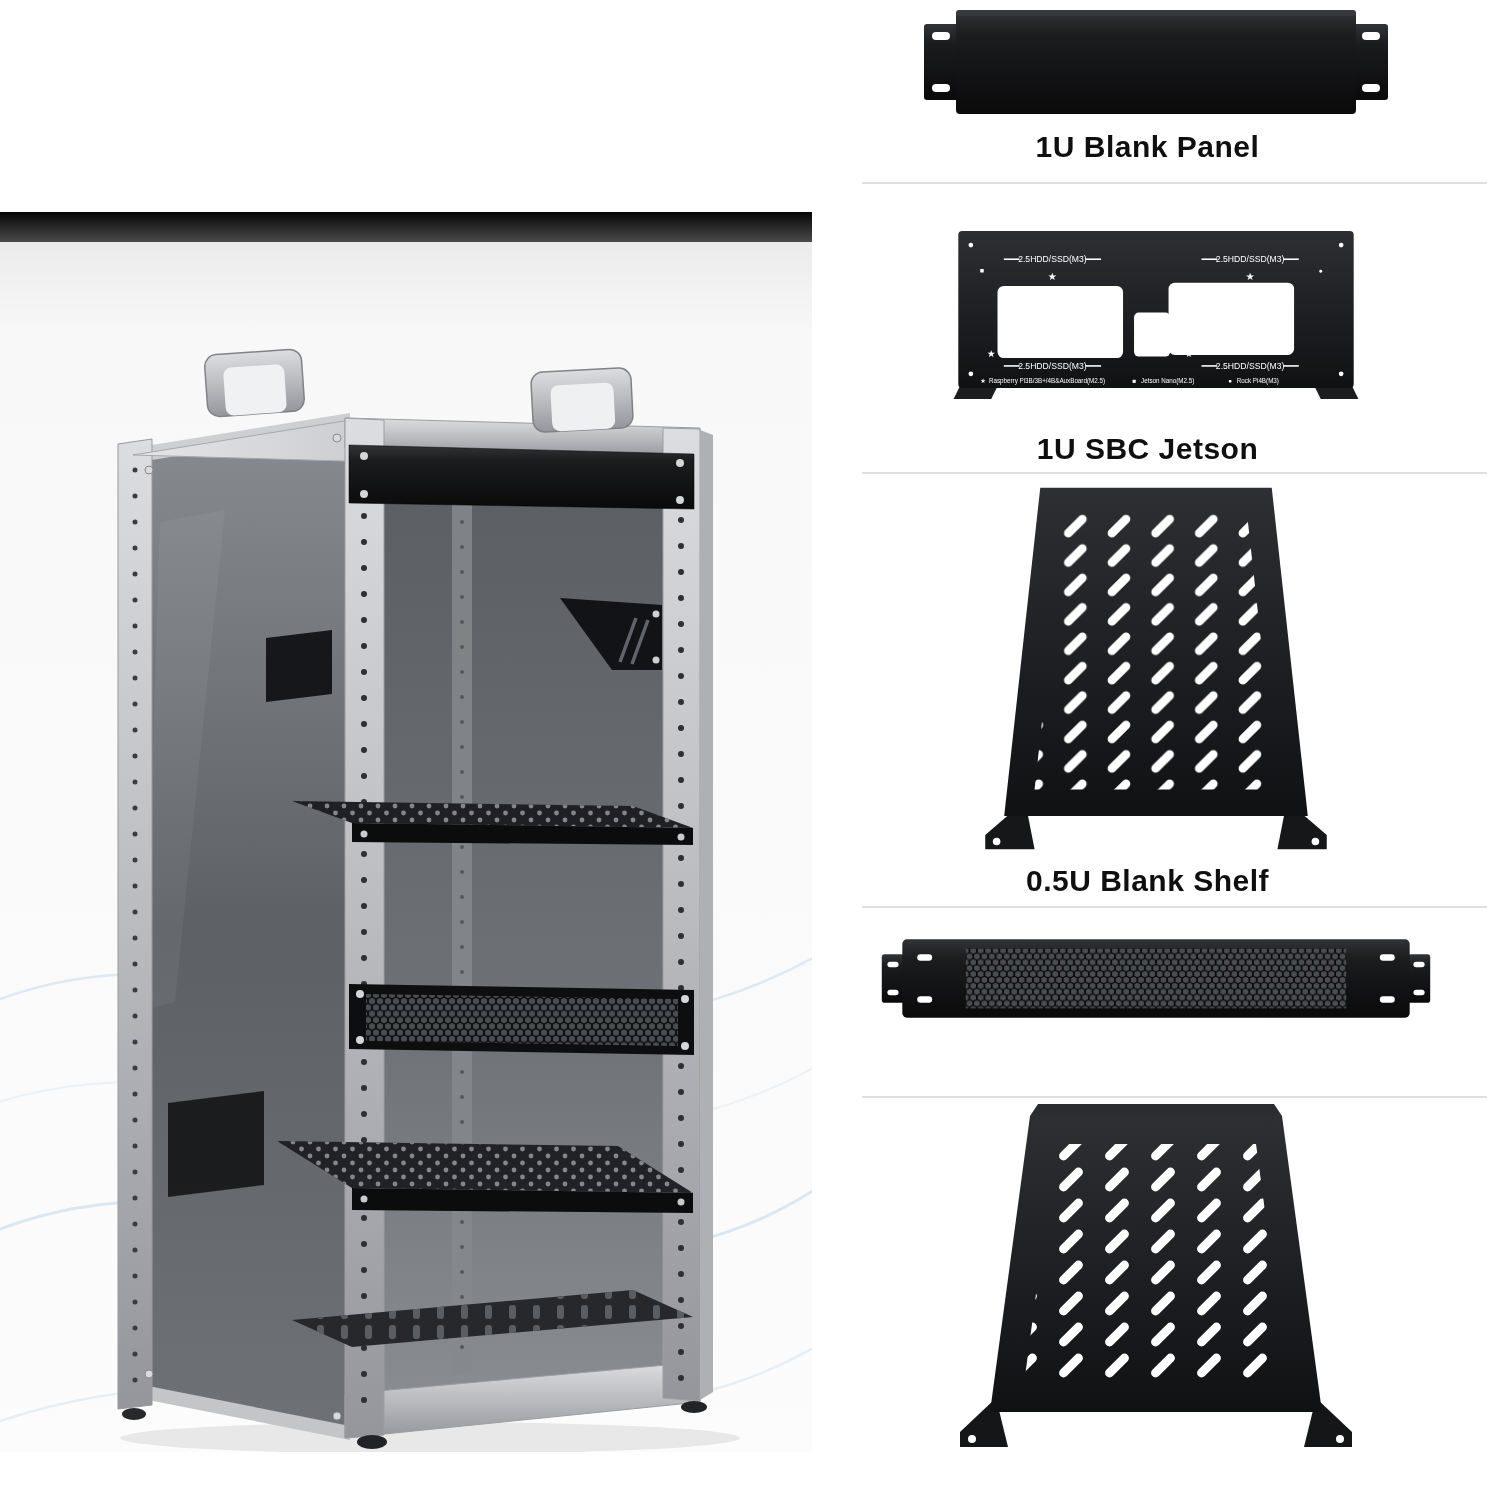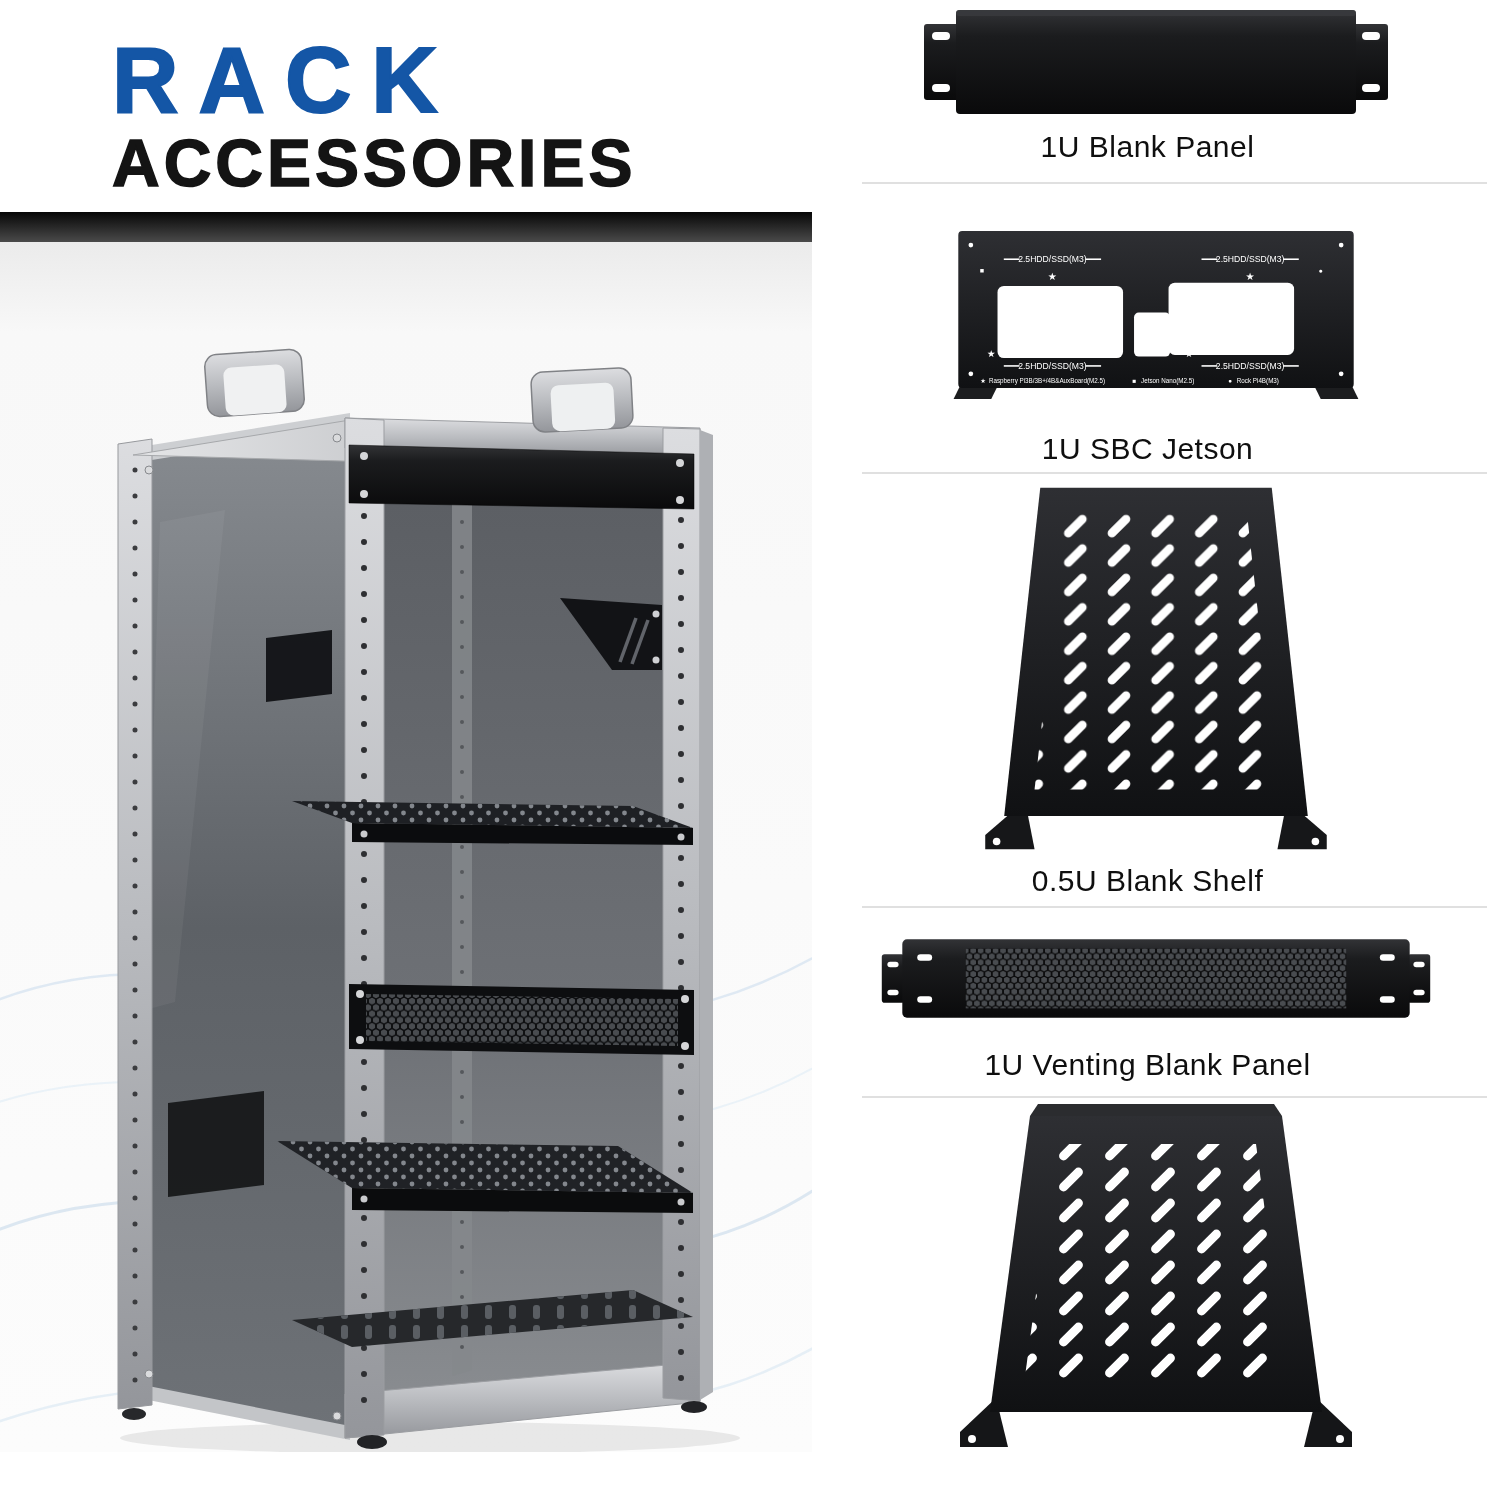--- a/index.html
+++ b/index.html
@@ -14,21 +14,21 @@
   
   .strip{position:absolute;left:0;top:212px;width:812px;height:30px;
          background:linear-gradient(180deg,#060606,#4a4a4a);}
   .photo{position:absolute;left:0;top:242px;width:812px;height:1210px;
          background:linear-gradient(180deg,#ebebeb 0,#f8f8f8 90px,#fcfcfc 100%);}
   .photo svg{position:absolute;left:0;top:0;}
   
   .products{position:absolute;left:858px;top:0;width:639px;height:1500px;background:#ffffff;}
   .products svg{position:absolute;}
   .prod-label{position:absolute;left:-30px;width:100%;text-align:center;
-              font-size:30px;font-weight:normal;color:#0f0f0f;letter-spacing:.5px;}
+              font-size:30px;font-weight:bold;color:#0f0f0f;letter-spacing:.5px;}
   .hr{position:absolute;left:4px;right:10px;height:2px;background:#e0e0e0;}
   svg text{font-family:"Liberation Sans",sans-serif;}
 </style>
 </head>
 <body>
 
 <svg width="0" height="0" style="position:absolute" aria-hidden="true">
   <defs>
     <linearGradient id="gPanelBlack" x1="0" y1="0" x2="0" y2="1">
       <stop offset="0" stop-color="#323336"></stop>
@@ -74,24 +74,20 @@
         <use href="#hexShape" x="4" y="3.15"></use>
         <use href="#hexShape" x="0" y="9.45"></use>
         <use href="#hexShape" x="8" y="9.45"></use>
       </g>
     </pattern>
   </defs>
 </svg>
 
 <div class="canvas">
 
-  <header class="brand">
-    <div class="brand-line1">RACK</div>
-    <div class="brand-line2">ACCESSORIES</div>
-  </header>
 
   <div class="strip"></div>
 
   <div class="photo">
     <svg viewBox="0 0 812 1210" width="812" height="1210" xmlns="http://www.w3.org/2000/svg">
       <g fill="none">
         <path d="M-30,770 C240,640 520,900 840,700" stroke="#d8e5f1" stroke-width="2.5" opacity="0.8"></path>
         <path d="M-30,1000 C260,860 560,1140 840,930" stroke="#cfdeec" stroke-width="3" opacity="0.7"></path>
         <path d="M-30,1190 C300,1060 560,1270 840,1090" stroke="#dde9f4" stroke-width="2.5" opacity="0.7"></path>
         <path d="M-30,870 C250,760 540,1000 840,810" stroke="#e3eef7" stroke-width="2" opacity="0.7"></path>
@@ -282,21 +278,20 @@
         <rect x="576" y="34" width="12" height="6" rx="3" fill="#ffffff"></rect>
         <rect x="576" y="64" width="12" height="6" rx="3" fill="#ffffff"></rect>
         <rect x="44" y="26" width="16" height="7" rx="3.5" fill="#ffffff"></rect>
         <rect x="44" y="71" width="16" height="7" rx="3.5" fill="#ffffff"></rect>
         <rect x="540" y="26" width="16" height="7" rx="3.5" fill="#ffffff"></rect>
         <rect x="540" y="71" width="16" height="7" rx="3.5" fill="#ffffff"></rect>
         <rect x="96" y="20" width="408" height="64" fill="#0b0b0c"></rect>
         <rect x="96" y="20" width="408" height="64" fill="url(#hexPat)"></rect>
       </g>
     </svg>
-    <div class="prod-label" style="top:1048px">1U Venting Blank Panel</div>
     <div class="hr" style="top:1096px"></div>
 
     <svg viewBox="0 0 400 346" width="400" height="346" style="top:1102px;left:50%;margin-left:-222px" xmlns="http://www.w3.org/2000/svg">
       <g>
         <polygon points="82,2 318,2 326,14 74,14" fill="#2b2c2f"></polygon>
         <polygon points="40,296 4,330 4,345 52,345" fill="#151618"></polygon>
         <polygon points="360,296 396,330 396,345 348,345" fill="#151618"></polygon>
         <polygon points="74,14 326,14 366,310 34,310" fill="url(#gPlate)"></polygon>
         <polygon points="100,42 300,42 332,282 68,282" fill="url(#slotPat)"></polygon>
         <circle cx="16" cy="337" r="4" fill="#ffffff"></circle>

